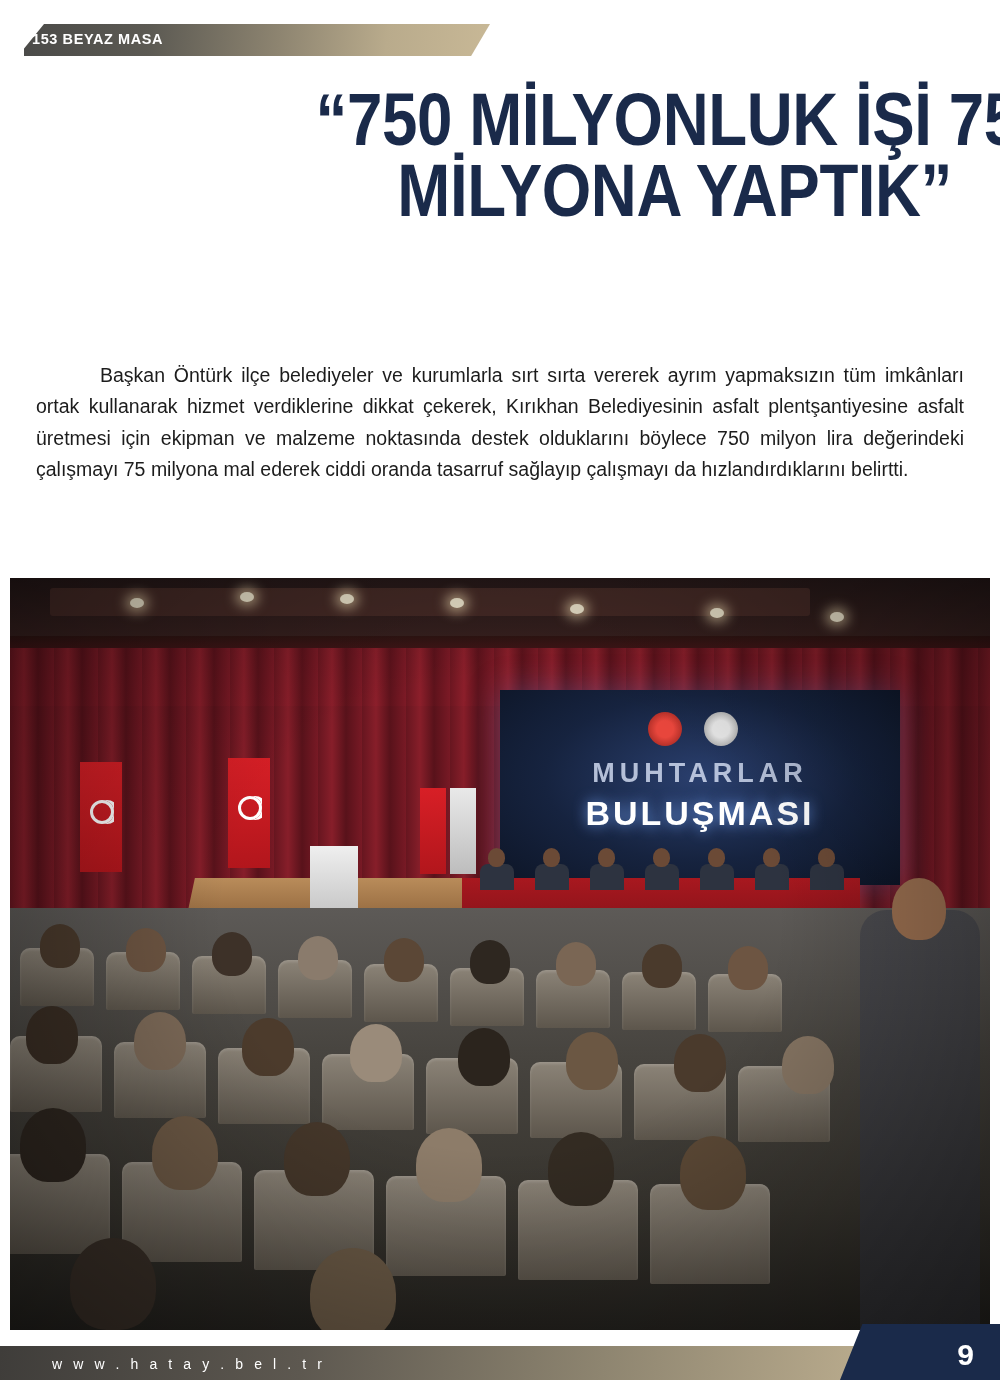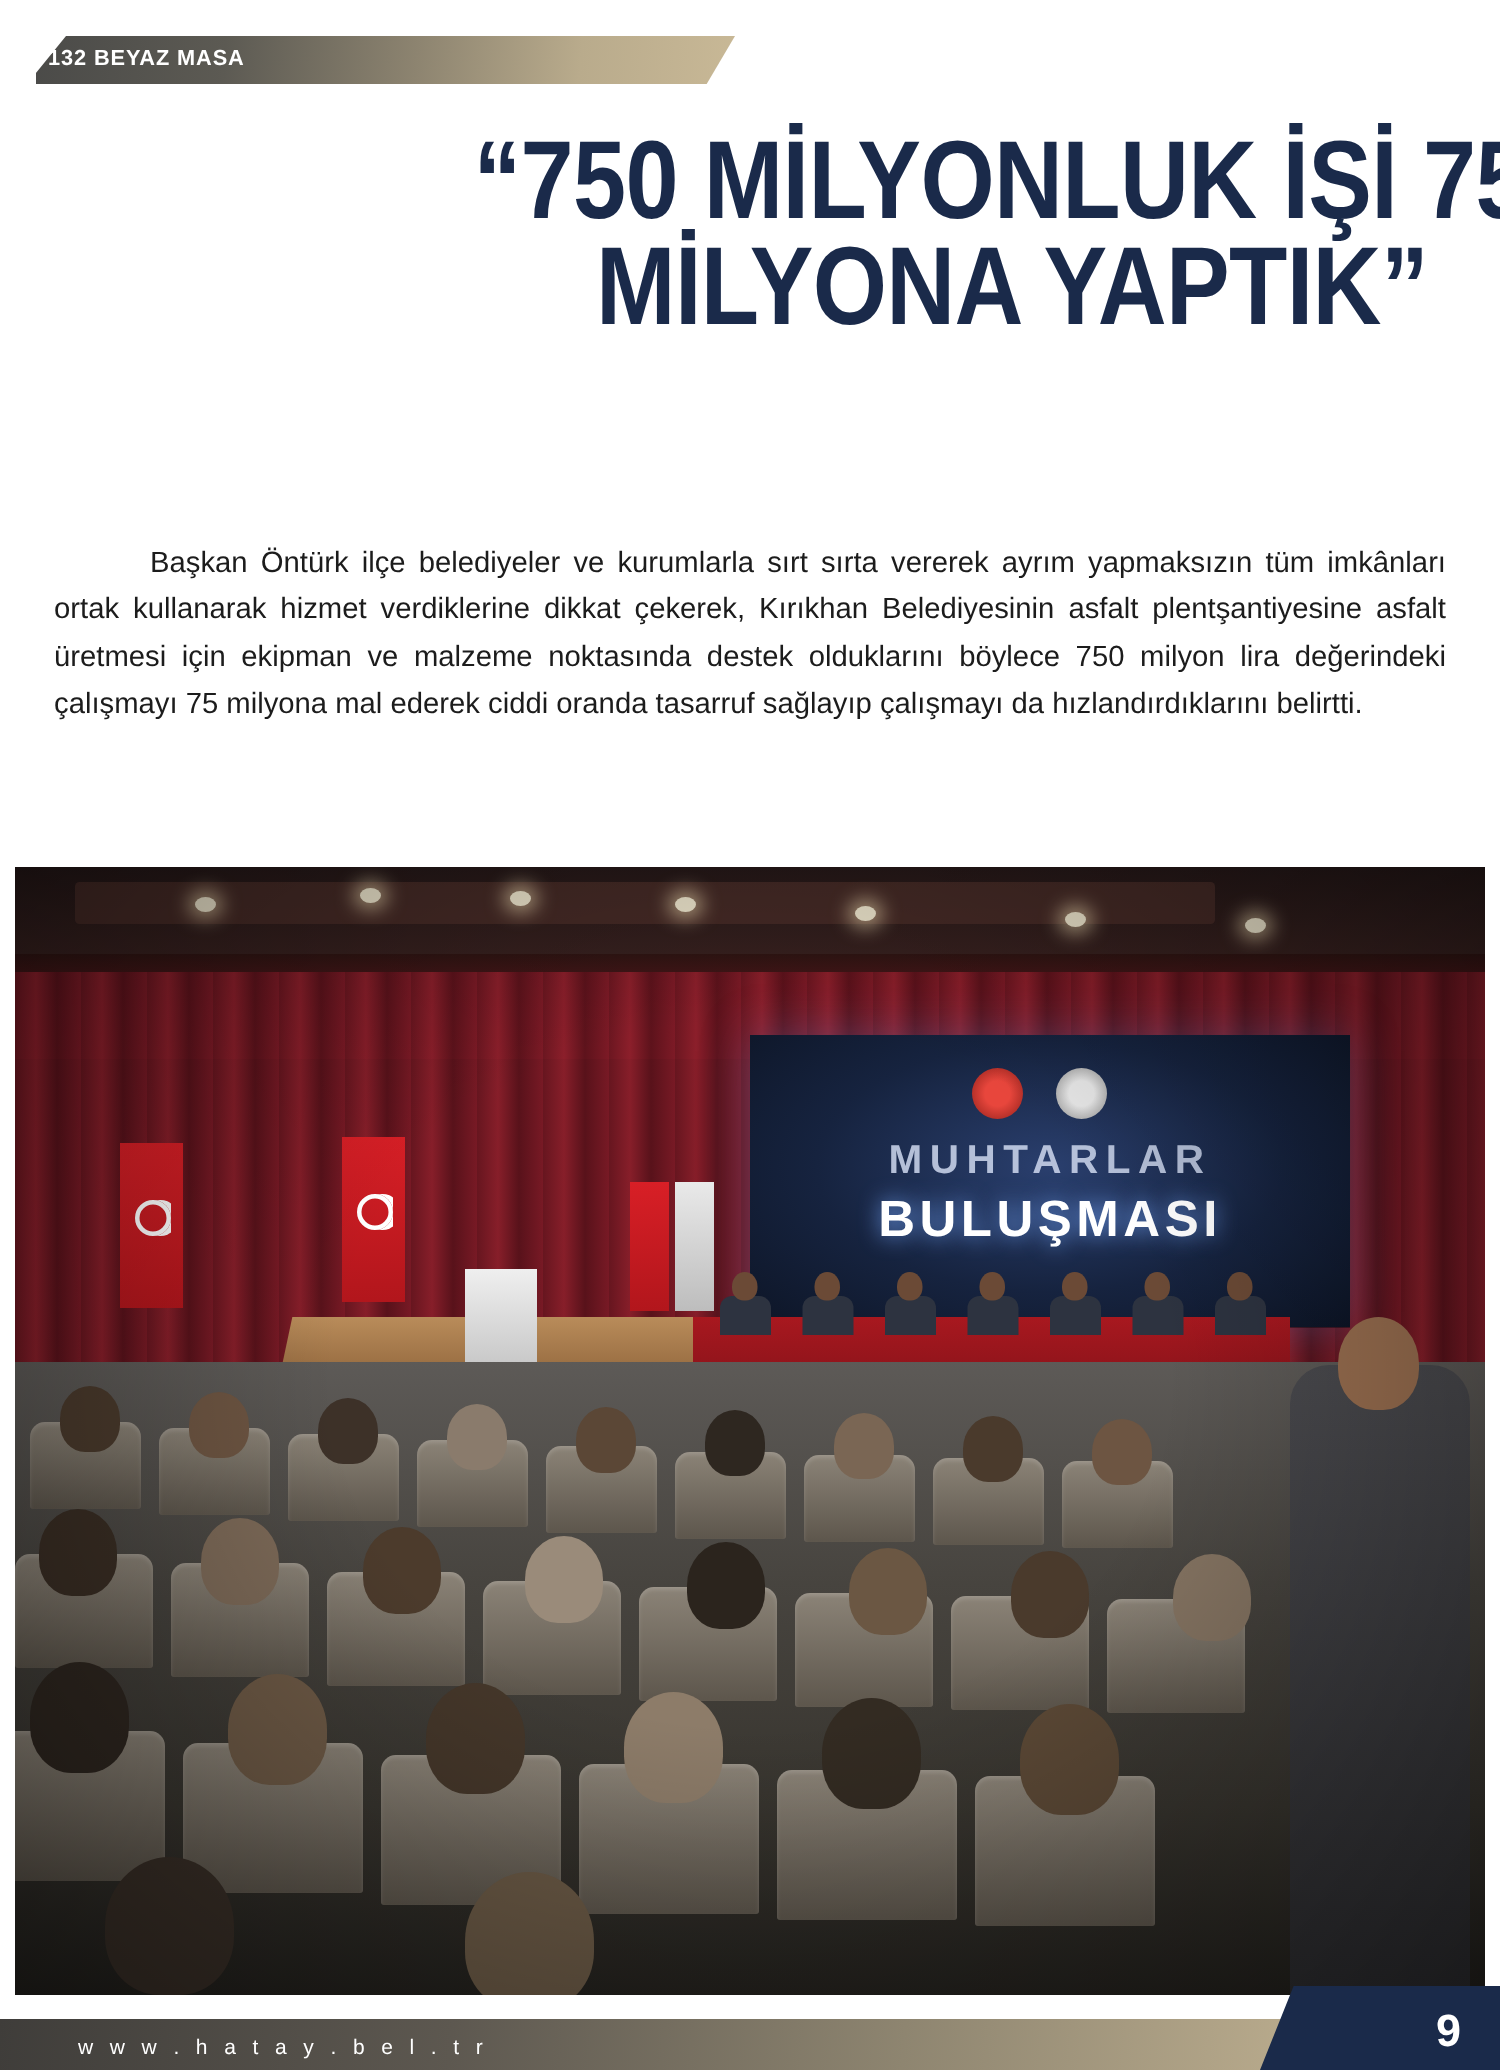--- a/index.html
+++ b/index.html
@@ -249,21 +249,21 @@
     font-family: "Liberation Sans", sans-serif;
   }
 </style>
 </head>
 <body>
 
 <div class="header-ribbon">
   <div class="ribbon-shape"></div>
   <div class="ribbon-notch"></div>
   <div class="ribbon-accent"></div>
-  <div class="ribbon-text">132  BEYAZ MASA</div>
+  <div class="ribbon-text">153  BEYAZ MASA</div>
 </div>
 
 <div class="headline">
   <span class="ln">“750 MİLYONLUK İŞİ 75</span>
   <span class="ln">MİLYONA YAPTIK”</span>
 </div>
 
 <p class="body-copy">Başkan Öntürk ilçe belediyeler ve kurumlarla sırt sırta vererek ayrım yapmaksızın tüm imkânları ortak kullanarak hizmet verdiklerine dikkat çekerek, Kırıkhan Belediyesinin asfalt plentşantiyesine asfalt üretmesi için ekipman ve malzeme noktasında destek olduklarını böylece 750 milyon lira değerindeki çalışmayı 75 milyona mal ederek ciddi oranda tasarruf sağlayıp çalışmayı da hızlandırdıklarını belirtti.</p>
 
 <div class="photo">

